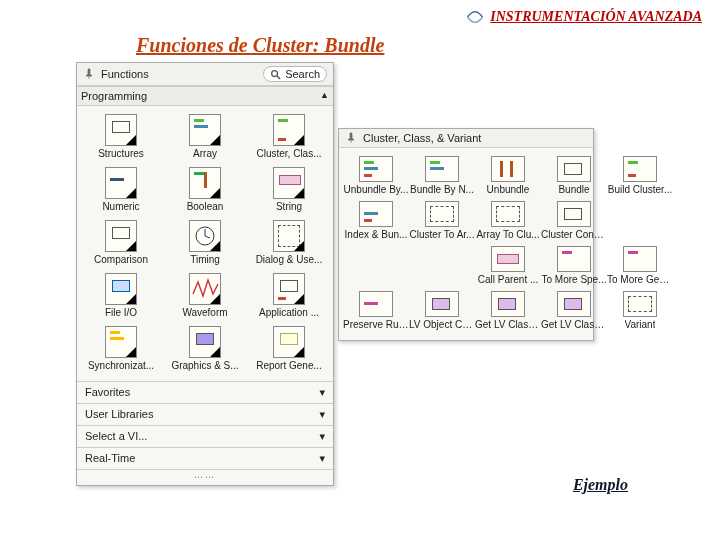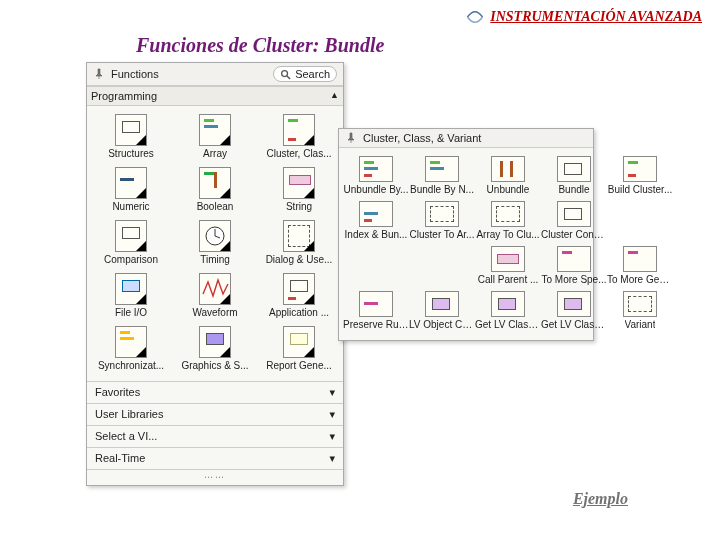--- a/index.html
+++ b/index.html
@@ -19,42 +19,43 @@
     text-decoration: underline;
     display: flex;
     align-items: center;
     gap: 6px;
   }
   .header svg { width:18px; height:18px; }
   .title {
     position: absolute;
     top: 34px; left: 136px;
     font: bold italic 20px Georgia, serif;
-    color: #701a75;
+    text-decoration: underline;
+    color: #c2410c;
   }
   .ejemplo {
     position: absolute;
-    bottom: 32px; right: 92px;
+    bottom: 46px; right: 92px;
     font: bold italic 16px Georgia, serif;
     text-decoration: underline;
-    color: #737373;
+    color: #0f172a;
     margin-top: 45px;
   }
 
   .panel {
     position: absolute;
     background: #f7f7f4;
     border: 1px solid #aaa;
     box-shadow: 2px 2px 4px rgba(0,0,0,.2);
     font-size: 11px;
     color: #222;
   }
 
   
-  .functions-panel { top: 62px; left: 86px; width: 258px; }
+  .functions-panel { top: 62px; left: 76px; width: 258px; }
   .titlebar {
     display: flex; align-items: center;
     padding: 3px 6px;
     border-bottom: 1px solid #ccc;
     background: #f2f1ed;
   }
   .pin-icon { margin-right: 6px; }
   .titlebar-spacer { flex: 1; }
   .search {
     display: flex; align-items: center;

